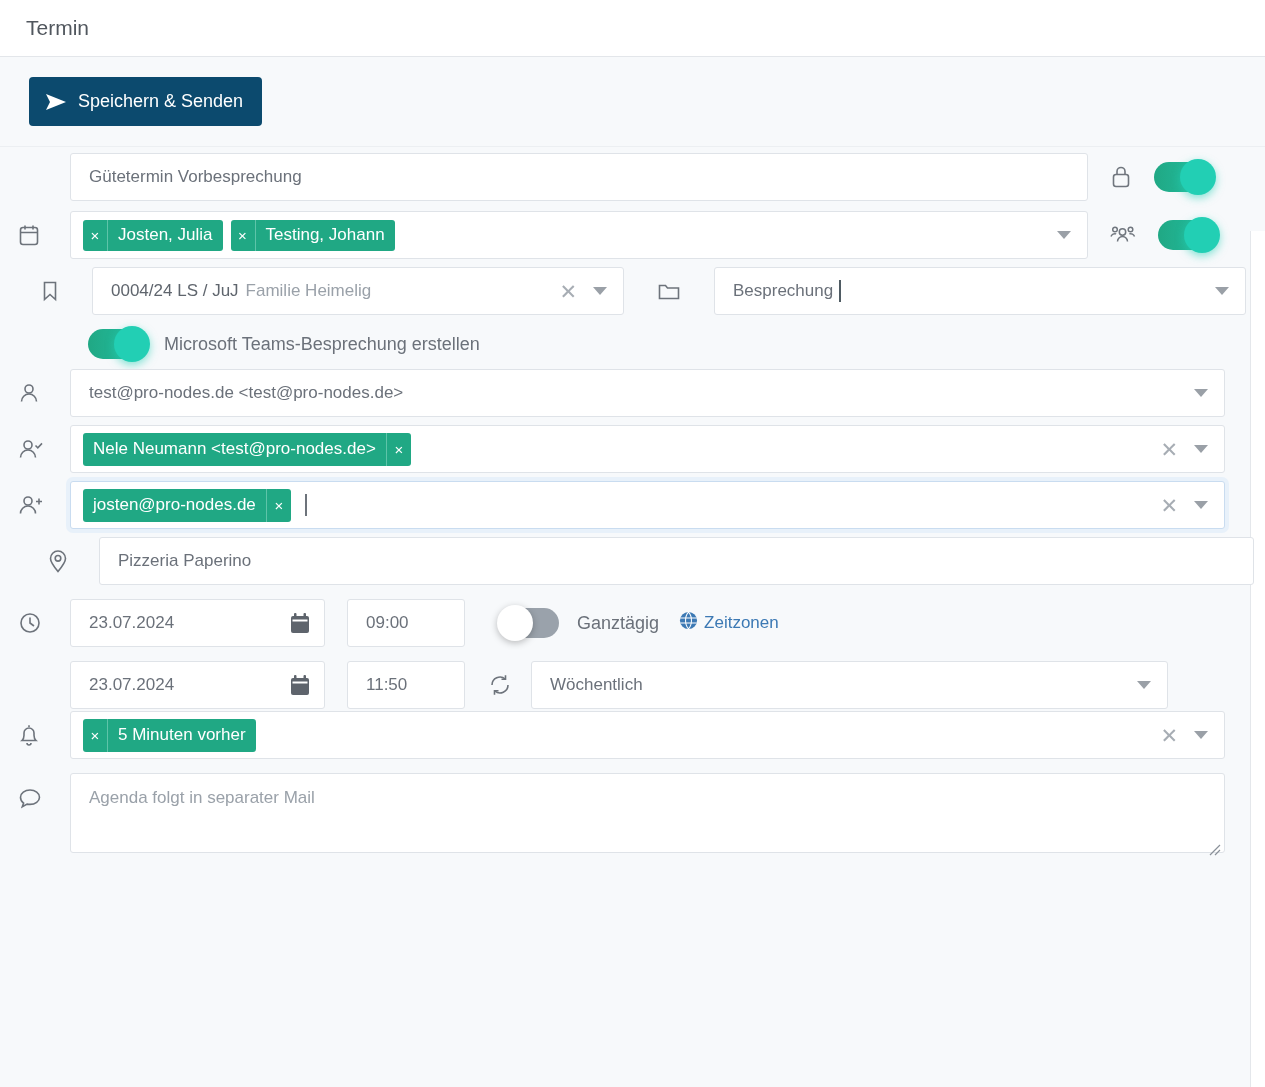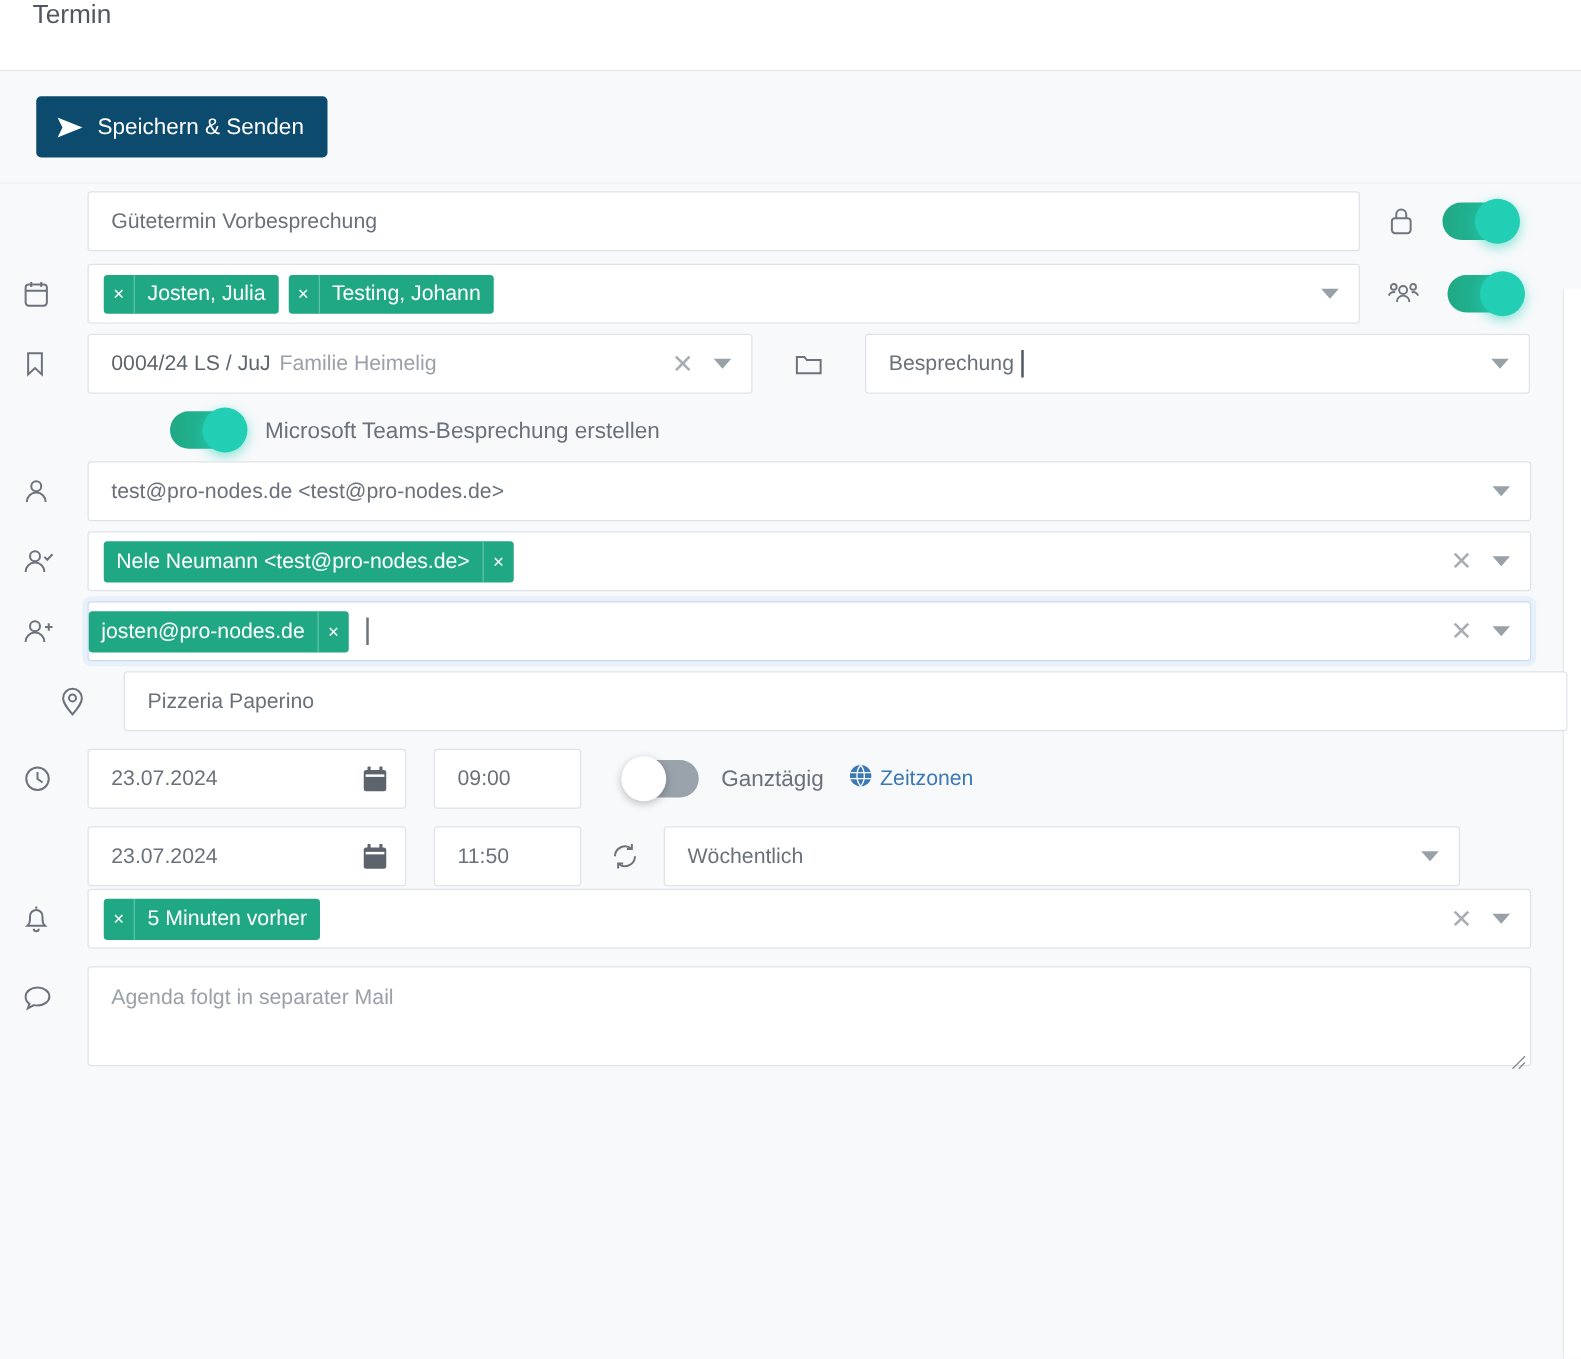--- a/index.html
+++ b/index.html
@@ -15,21 +15,21 @@
     overflow: hidden;
     position: relative;
   }
 
   
   .titlebar {
     height: 57px;
     background: #ffffff;
     border-bottom: 1px solid #e3e6ea;
     display: flex;
-    align-items: flex-start;
+    align-items: center;
     padding-left: 26px;
   }
   .titlebar .title {
     font-size: 21px;
     color: #51575e;
     font-weight: 400;
   }
 
   
   .toolbar {
@@ -285,21 +285,21 @@
           <circle cx="20.5" cy="6.5" r="2.3"></circle>
           <path d="M24.5 13.5a4 4 0 0 0-5.2-2.6"></path>
         </svg>
       </span>
       <span class="toggle on">
           <span class="knob"></span>
         </span>
     </div>
   </div>
 
-  <div class="row" style="padding-top:8px;">
+  <div class="row" style="padding-top:8px;margin-left:22px;">
     <div class="lead-icon">
       <svg width="20" height="24" viewBox="0 0 20 24" fill="none" stroke="#6d737b" stroke-width="1.6">
         <path d="M4.5 3.5h11v17l-5.5-5-5.5 5z"></path>
       </svg>
     </div>
     <div class="field" style="width:532px;">
       <span class="value" style="color:#5f656d;">0004/24 LS / JuJ</span>
       <span class="value dim" style="margin-left:7px;">Familie Heimelig</span>
       <span class="spacer"></span>
       <span class="clear-x">✕</span>
@@ -312,21 +312,21 @@
       </svg>
     </div>
     <div class="field" style="width:532px;">
       <span class="value">Besprechung</span>
       <span class="caret-cursor"></span>
       <span class="spacer"></span>
       <span class="caret"></span>
     </div>
   </div>
 
-  <div class="row" style="padding-top:10px; min-height:48px;margin-left:48px;">
+  <div class="row" style="padding-top:10px; min-height:48px;">
     <div class="lead-icon"></div>
     <span class="toggle on" style="margin-left:18px;">
         <span class="knob"></span>
       </span>
     <span class="switch-label">Microsoft Teams-Besprechung erstellen</span>
   </div>
 
   <div class="row" style="padding-top:6px;">
     <div class="lead-icon">
       <svg width="22" height="24" viewBox="0 0 22 24" fill="none" stroke="#6d737b" stroke-width="1.6">
@@ -361,21 +361,21 @@
   </div>
 
   <div class="row" style="padding-top:8px;">
     <div class="lead-icon">
       <svg width="26" height="24" viewBox="0 0 26 24" fill="none" stroke="#6d737b" stroke-width="1.6">
         <circle cx="10" cy="8" r="4"></circle>
         <path d="M2.5 20.5a7.5 7.5 0 0 1 15 0"></path>
         <path d="M21 5.5v6M18 8.5h6"></path>
       </svg>
     </div>
-    <div class="field focused" style="width:1155px; padding-left:0;">
+    <div class="field focused" style="width:1155px; padding-left:12px;">
       <span class="tag lg">
         <span class="lbl">josten@pro-nodes.de</span>
         <span class="x right">×</span>
       </span>
       <span class="caret-cursor" style="background:#6d737b;"></span>
       <span class="spacer"></span>
       <span class="clear-x">✕</span>
       <span class="caret"></span>
     </div>
   </div>

